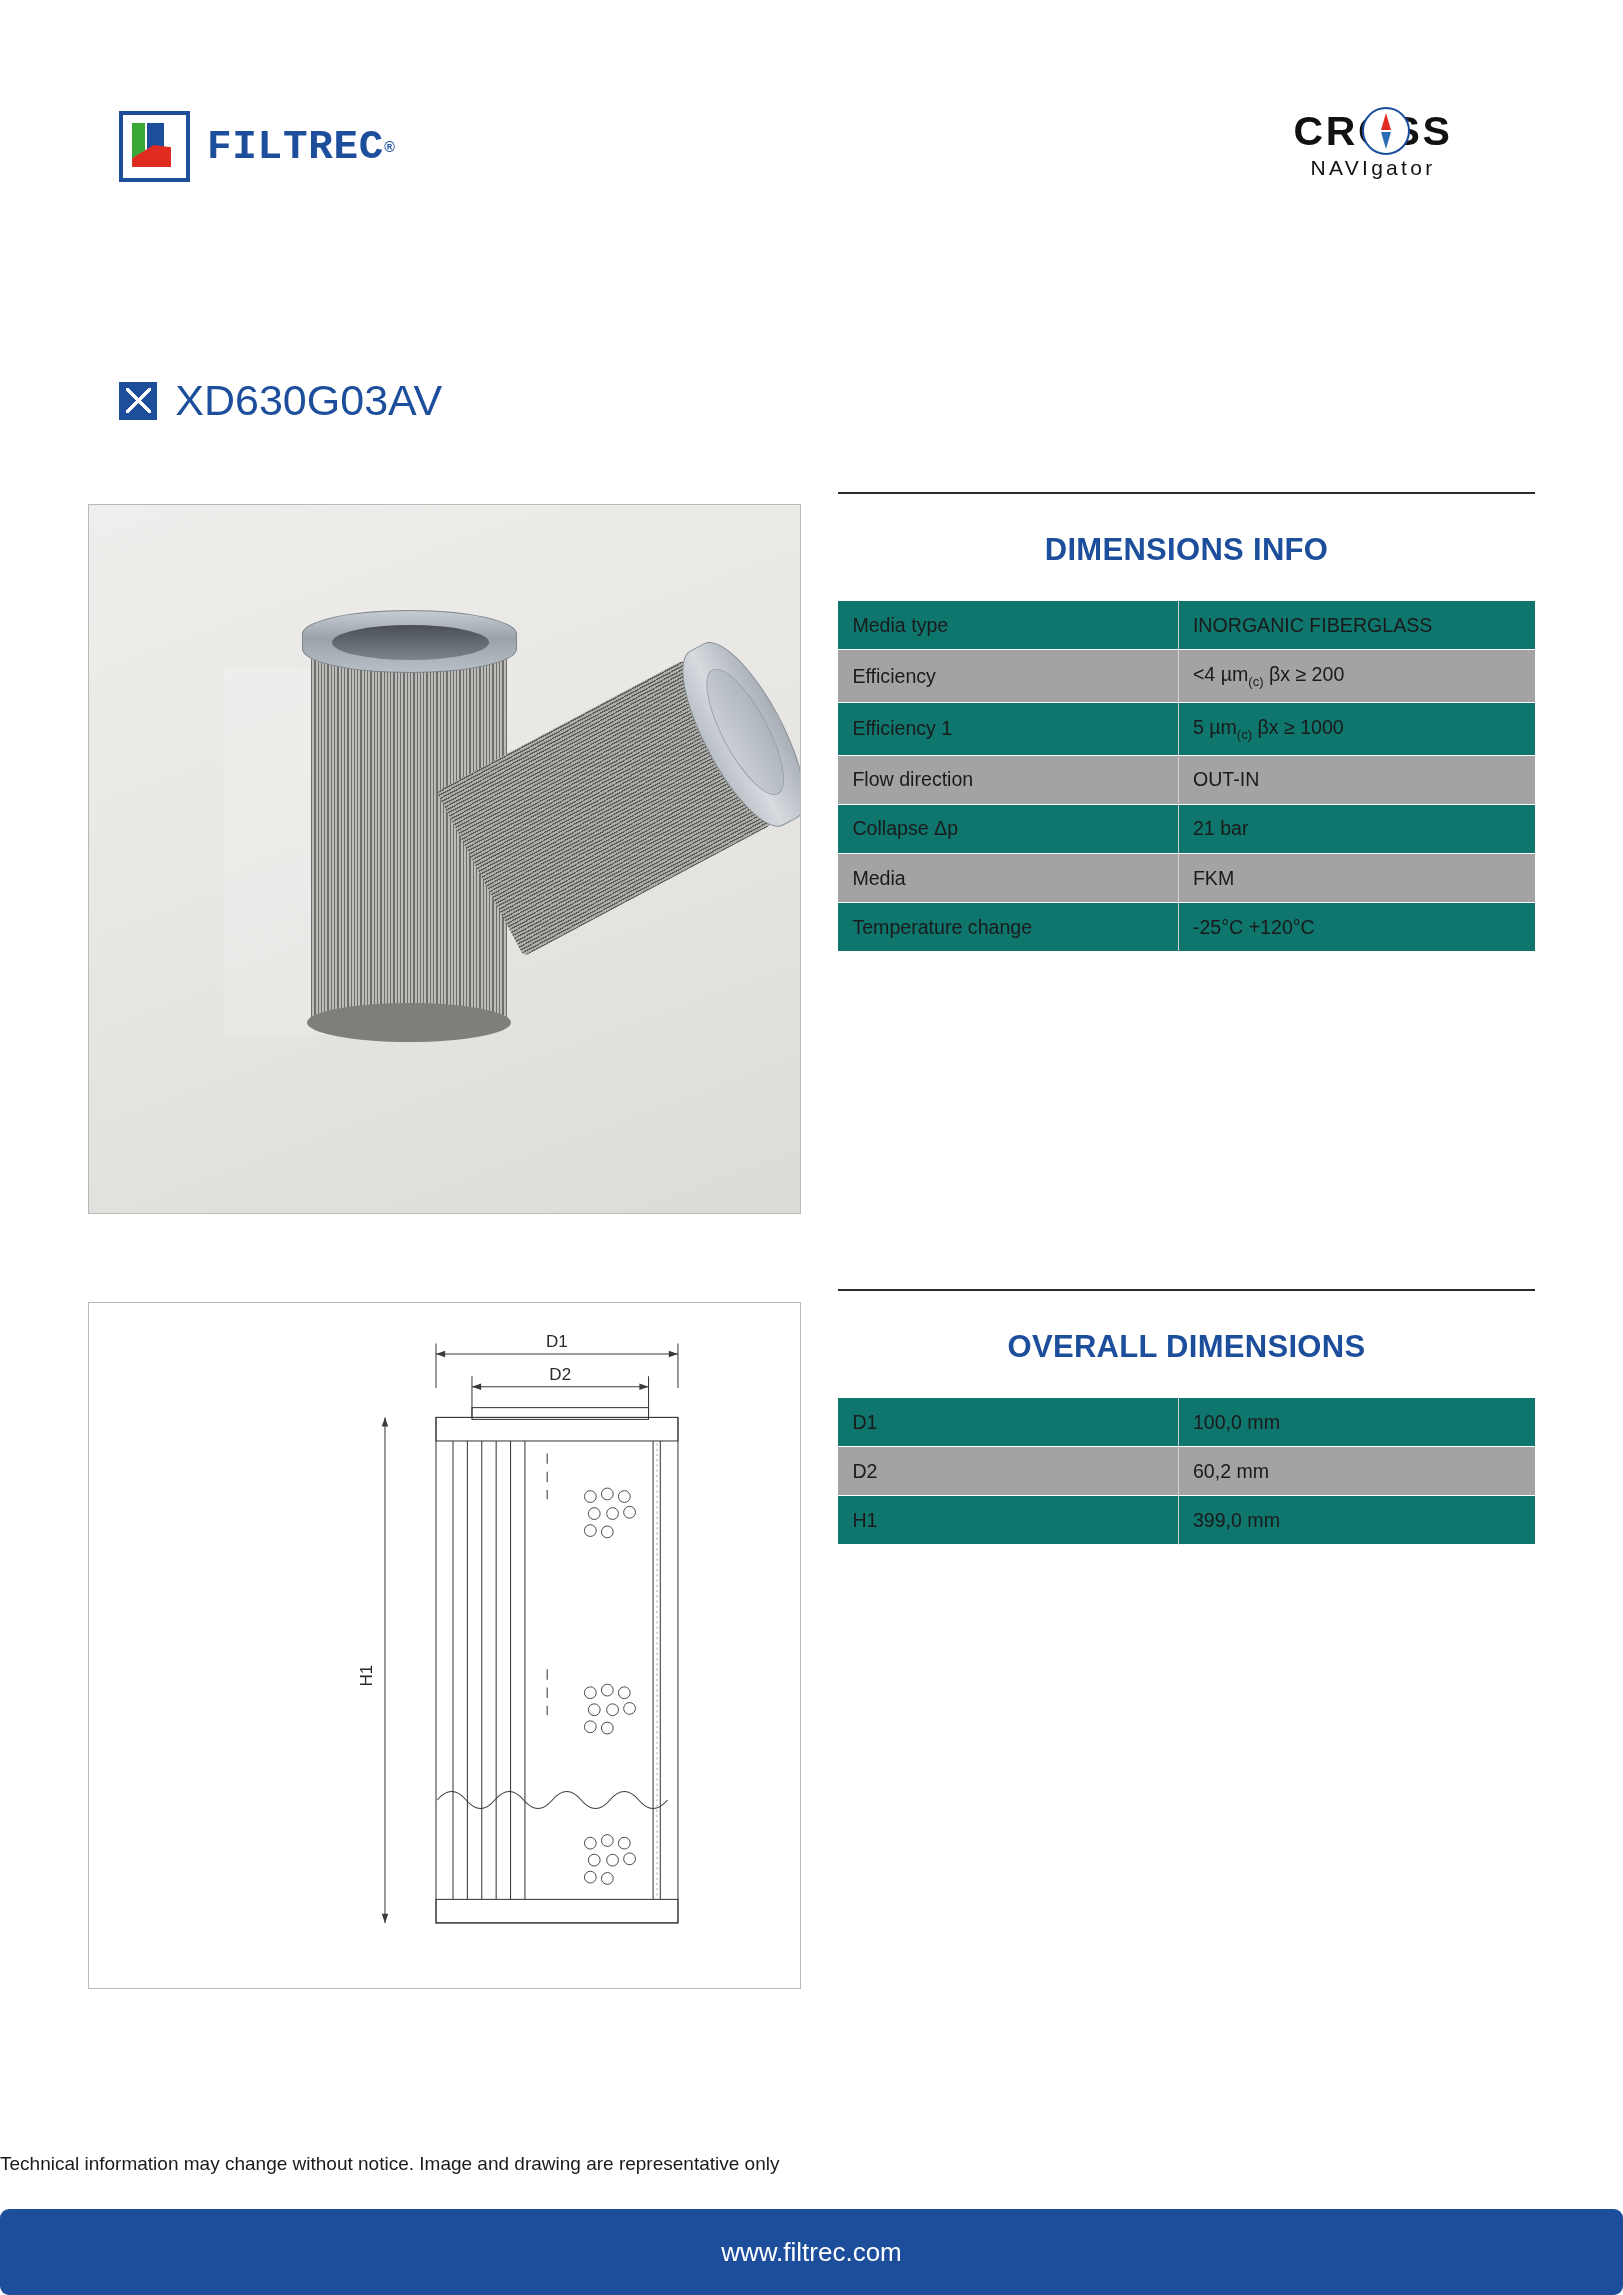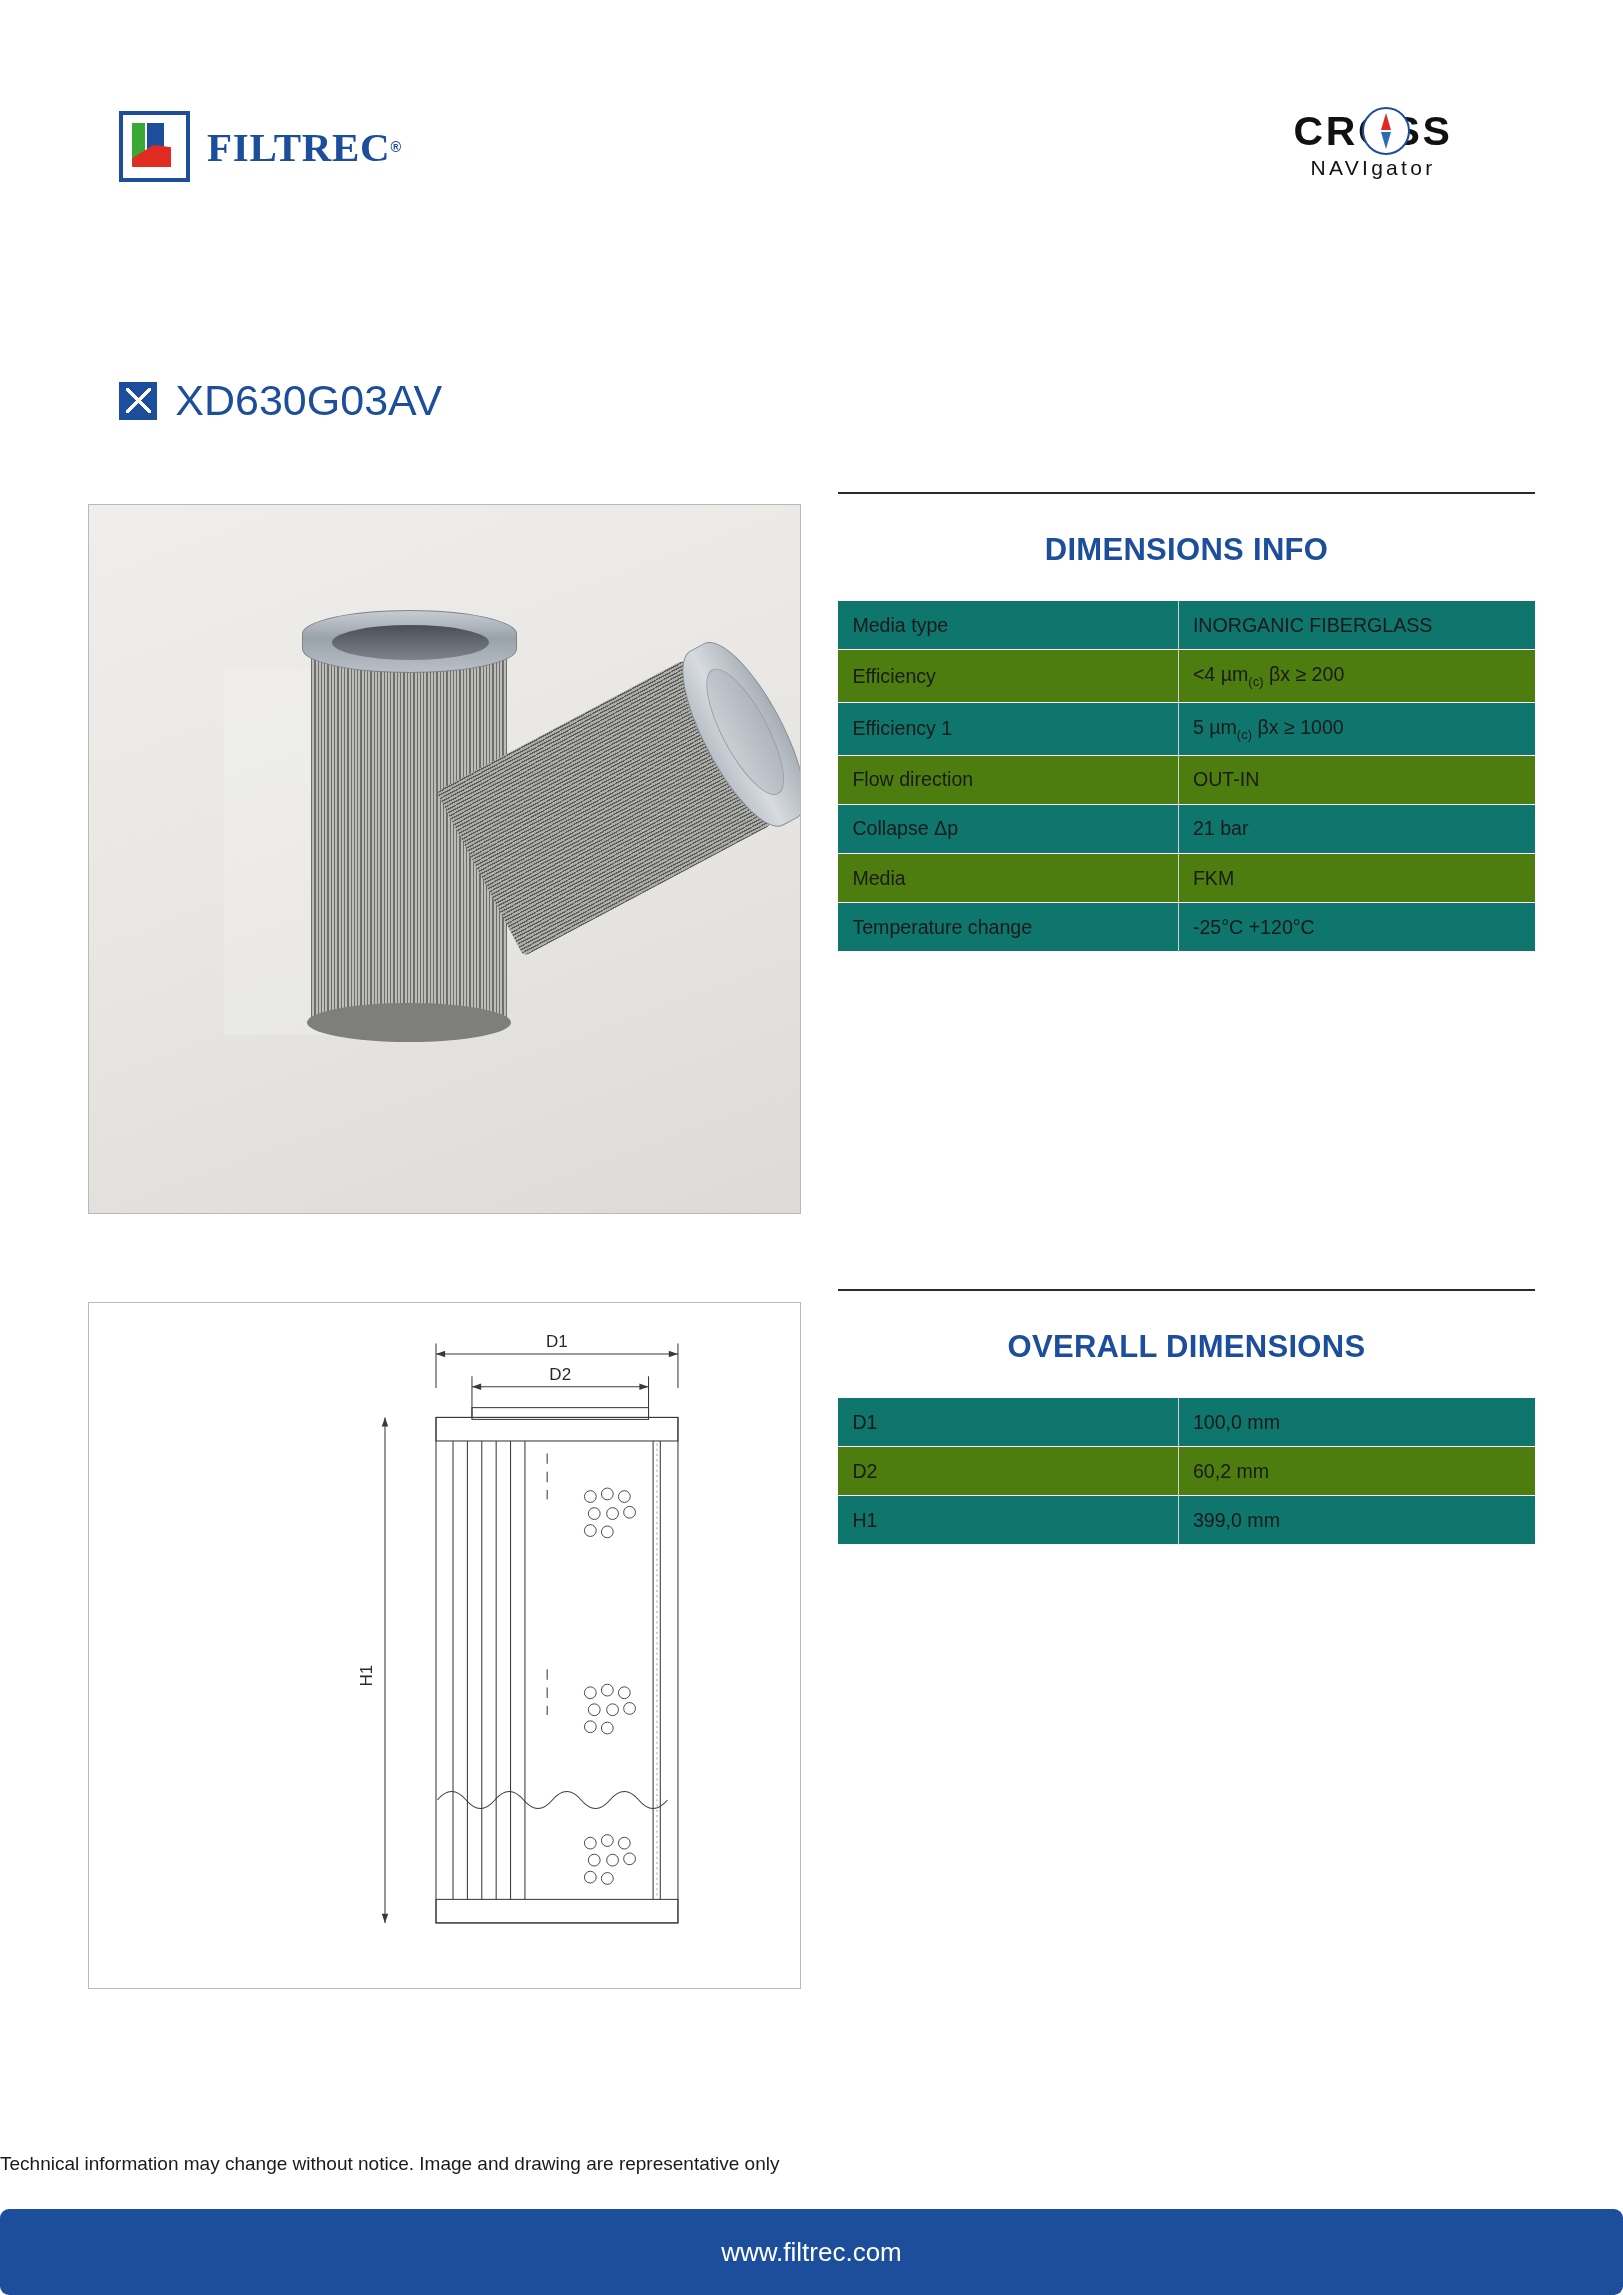--- a/index.html
+++ b/index.html
@@ -58,21 +58,21 @@
     width: 39px; height: 22px;
     background: #e02b20;
     clip-path: polygon(0 60%, 55% 0, 100% 10%, 100% 100%, 0 100%);
   }
   .logo-text {
     font-size: 41px;
     font-weight: bold;
     color: #1c4e9c;
     letter-spacing: 0.7px;
     margin-left: 17px;
-    font-family: Liberation Serif, serif;
+    font-family: Liberation Mono, monospace;
   }
   .logo-reg {
     font-size: 14.4px;
     color: #1c4e9c;
     vertical-align: super;
     font-weight: bold;
   }
 
   .cross-nav {
     position: absolute;
@@ -291,21 +291,21 @@
     border-collapse: collapse;
     font-size: 19.6px;
     color: #1a1a1a;
   }
   table.spec td {
     padding: 11.8px 14.4px;
     vertical-align: middle;
     line-height: 1.25;
   }
   table.spec tr.odd td { background: #0f766e; }
-  table.spec tr.even td { background: #4d7c0f; margin-top: 32px; }
+  table.spec tr.even td { background: #a3a3a3; margin-top: 32px; }
   table.spec td.label { width: 340px; }
   table.spec td.value { border-left: 1.3px solid #d0d0d0; }
   table.spec tr { border-bottom: 0.7px solid #ffffff; }
   sub.sm { font-size: 13px; vertical-align: sub; }
 
   
   .draw-box {
     position: absolute;
     left: 88px;
     top: 1302px;

